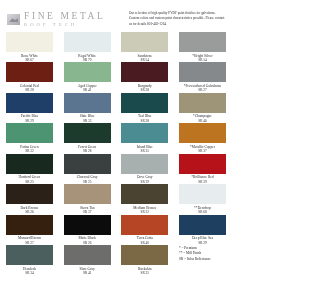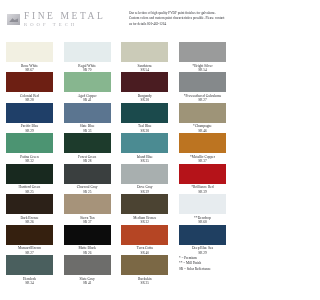--- a/index.html
+++ b/index.html
@@ -21,21 +21,21 @@
     padding: 0;
   }
 
   
   .header {
     display: flex;
     align-items: flex-start;
     justify-content: space-between;
     padding: 9px 7px 0 7px;
     box-sizing: border-box;
-    height: 42px;
+    height: 32px;
   }
   .brand {
     display: flex;
     align-items: center;
     gap: 4px;
     padding-top: 3px;
   }
   .brand-mark {
     width: 13px;
     height: 11px;

